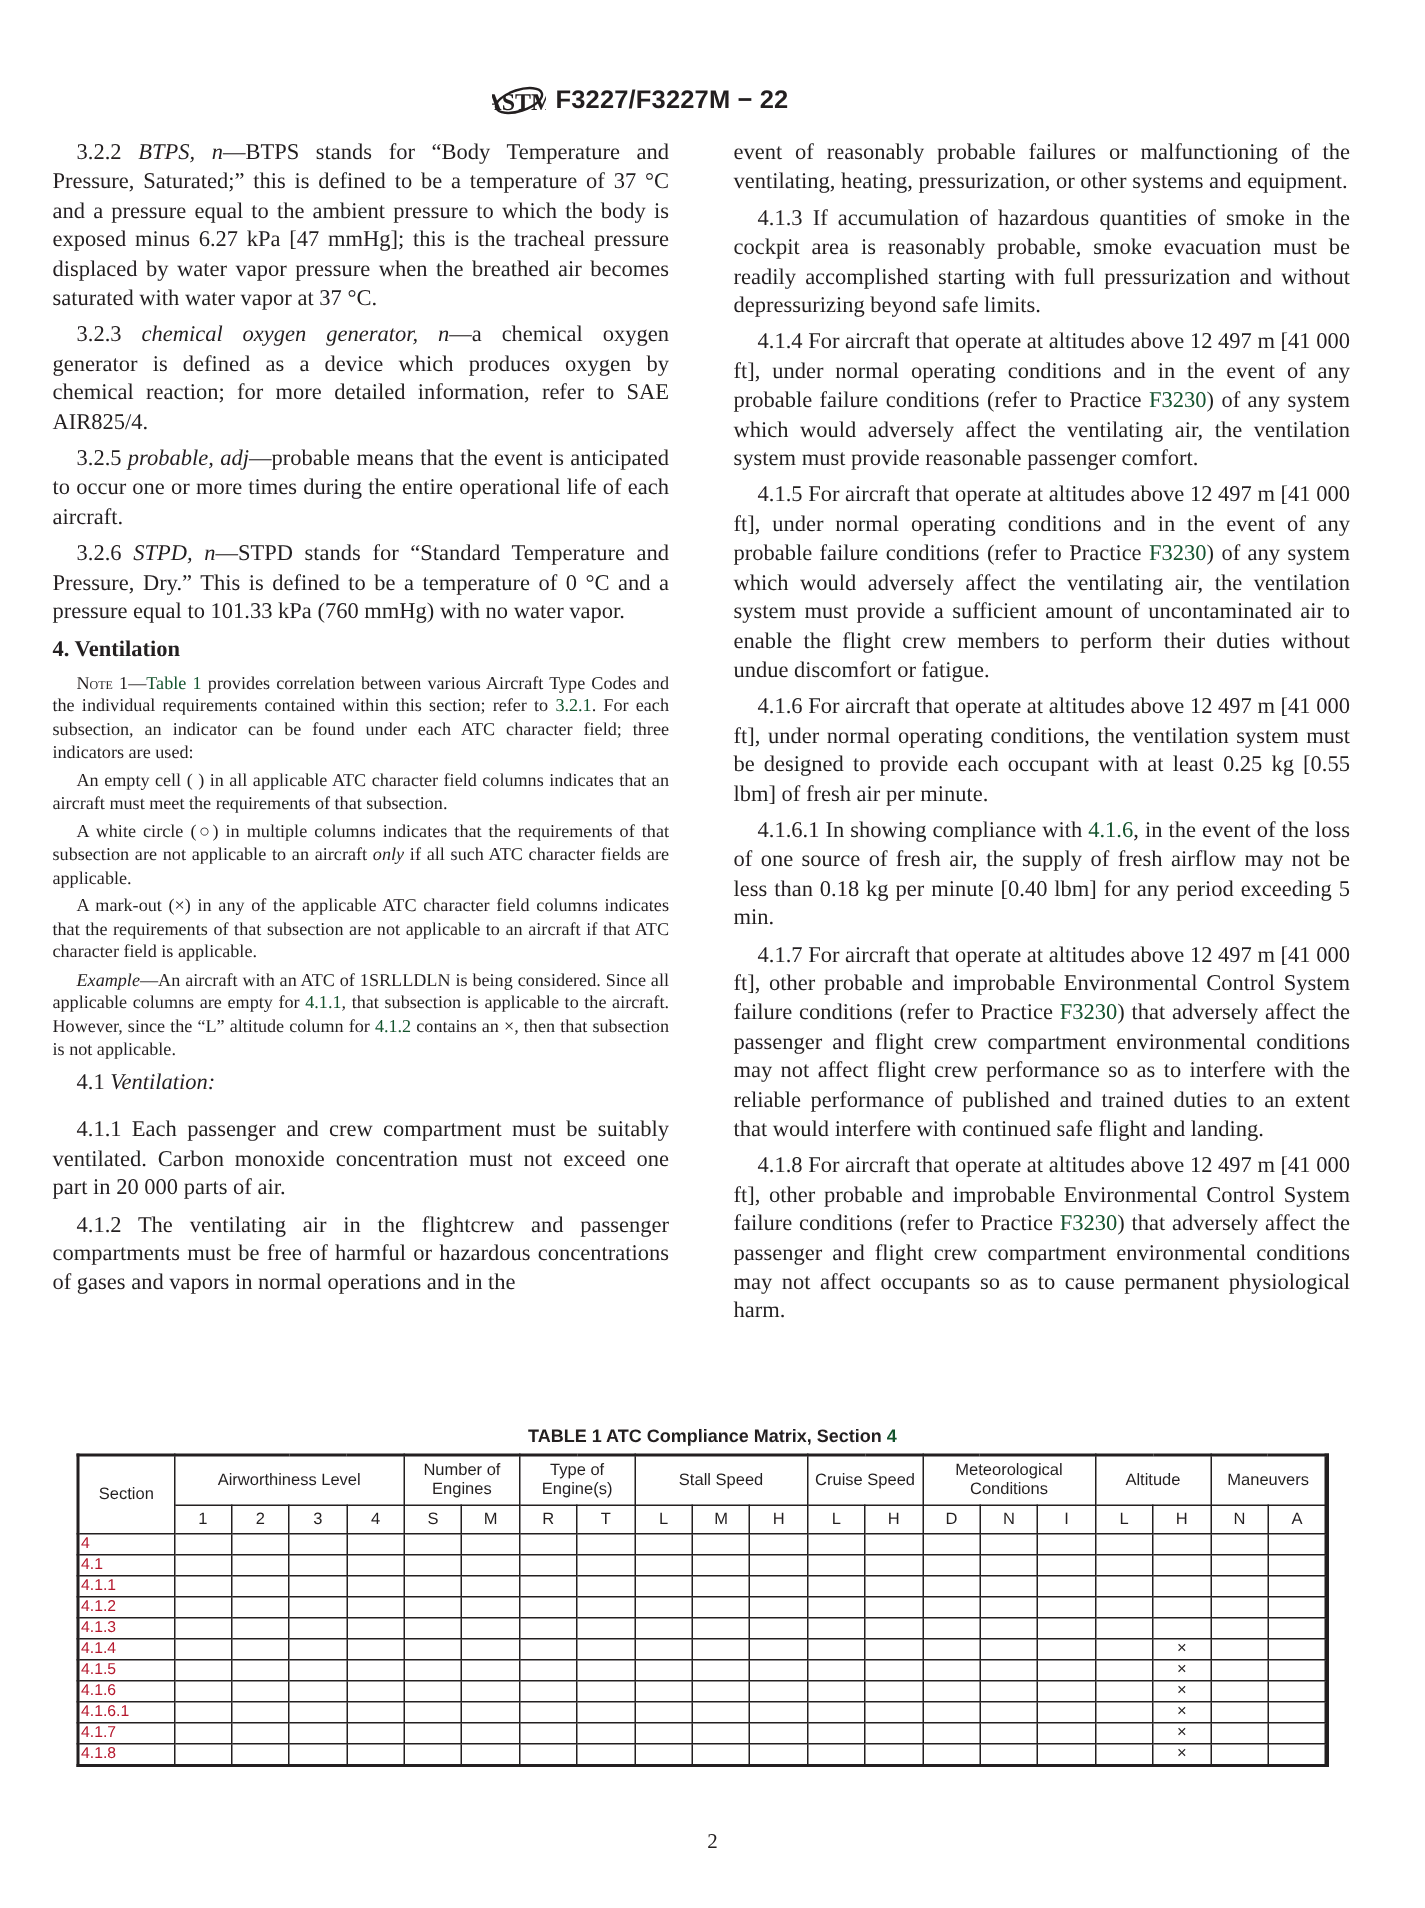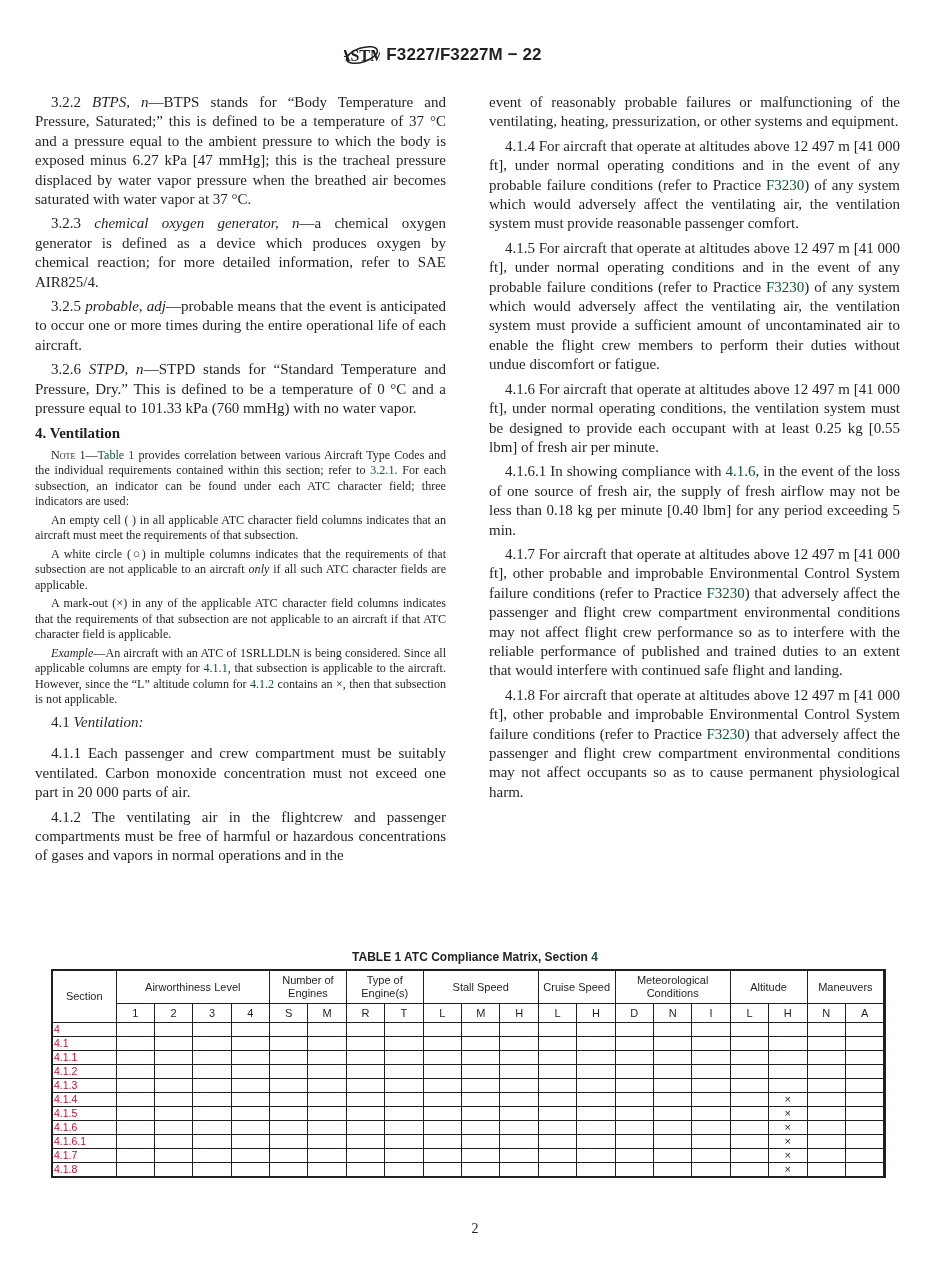--- a/index.html
+++ b/index.html
@@ -1,17 +1,17 @@
 <!DOCTYPE html>
 <html><head>
 <meta charset="utf-8">
 <style>
   html, body { margin: 0; padding: 0; background: #ffffff; }
   body { width: 950px; height: 1272px; position: relative; overflow: hidden; color: #231f20; }
-  .header { position: absolute; top: 40px; left: 0; width: 854px; text-align: center; padding-left: 16px; }
+  .header { position: absolute; top: 52px; left: 0; width: 854px; text-align: center; }
   .header-inner { display: inline-flex; align-items: center; gap: 6px; }
   .logo { width: 36px; height: 30px; }
   .doc-id { font-family: "Liberation Sans", sans-serif; font-weight: bold; font-size: 17px; letter-spacing: 0.1px; }
   .col { position: absolute; top: 93px; width: 411px; font-family: "Liberation Serif", serif; font-size: 15px; line-height: 19.4px; text-align: justify; }
   .col-left { left: 35px; }
   .col-right { left: 489px; }
   .col p { margin: 0 0 5px 0; text-indent: 16px; }
   .col p.no-indent { text-indent: 0; }
   .col .note { font-size: 12.1px; line-height: 15.5px; margin: 0; text-indent: 16px; }
   .col .note + .note { margin-top: 3px; }
@@ -56,20 +56,21 @@
   <p class="note">A mark-out (×) in any of the applicable ATC character field columns indicates that the requirements of that subsection are not applicable to an aircraft if that ATC character field is applicable.</p>
   <p class="note" style="margin-bottom:5px"><i>Example</i><span>—An aircraft with an ATC of 1SRLLDLN is being considered. Since all applicable columns are empty for </span><span class="link">4.1.1</span><span>, that subsection is applicable to the aircraft. However, since the “L” altitude column for </span><span class="link">4.1.2</span><span> contains an ×, then that subsection is not applicable.</span></p>
 
   <p style="margin-bottom:12px"><span>4.1</span> <i>Ventilation:</i></p>
   <p>4.1.1 Each passenger and crew compartment must be suitably ventilated. Carbon monoxide concentration must not exceed one part in 20 000 parts of air.</p>
   <p>4.1.2 The ventilating air in the flightcrew and passenger compartments must be free of harmful or hazardous concentrations of gases and vapors in normal operations and in the</p>
 </div>
 
 <div class="col col-right">
   <p class="no-indent">event of reasonably probable failures or malfunctioning of the ventilating, heating, pressurization, or other systems and equipment.</p>
+  <p>4.1.3 If accumulation of hazardous quantities of smoke in the cockpit area is reasonably probable, smoke evacuation must be readily accomplished starting with full pressurization and without depressurizing beyond safe limits.</p>
   <p><span>4.1.4 For aircraft that operate at altitudes above 12 497 m [41 000 ft], under normal operating conditions and in the event of any probable failure conditions (refer to Practice </span><span class="link">F3230</span><span>) of any system which would adversely affect the ventilating air, the ventilation system must provide reasonable passenger comfort.</span></p>
   <p><span>4.1.5 For aircraft that operate at altitudes above 12 497 m [41 000 ft], under normal operating conditions and in the event of any probable failure conditions (refer to Practice </span><span class="link">F3230</span><span>) of any system which would adversely affect the ventilating air, the ventilation system must provide a sufficient amount of uncontaminated air to enable the flight crew members to perform their duties without undue discomfort or fatigue.</span></p>
   <p>4.1.6 For aircraft that operate at altitudes above 12 497 m [41 000 ft], under normal operating conditions, the ventilation system must be designed to provide each occupant with at least 0.25 kg [0.55 lbm] of fresh air per minute.</p>
   <p><span>4.1.6.1 In showing compliance with </span><span class="link">4.1.6</span><span>, in the event of the loss of one source of fresh air, the supply of fresh airflow may not be less than 0.18 kg per minute [0.40 lbm] for any period exceeding 5 min.</span></p>
   <p><span>4.1.7 For aircraft that operate at altitudes above 12 497 m [41 000 ft], other probable and improbable Environmental Control System failure conditions (refer to Practice </span><span class="link">F3230</span><span>) that adversely affect the passenger and flight crew compartment environmental conditions may not affect flight crew performance so as to interfere with the reliable performance of published and trained duties to an extent that would interfere with continued safe flight and landing.</span></p>
   <p><span>4.1.8 For aircraft that operate at altitudes above 12 497 m [41 000 ft], other probable and improbable Environmental Control System failure conditions (refer to Practice </span><span class="link">F3230</span><span>) that adversely affect the passenger and flight crew compartment environmental conditions may not affect occupants so as to cause permanent physiological harm.</span></p>
 </div>
 
 <div class="table-title"><span>TABLE 1 ATC Compliance Matrix, Section </span><span class="link">4</span></div>
 

